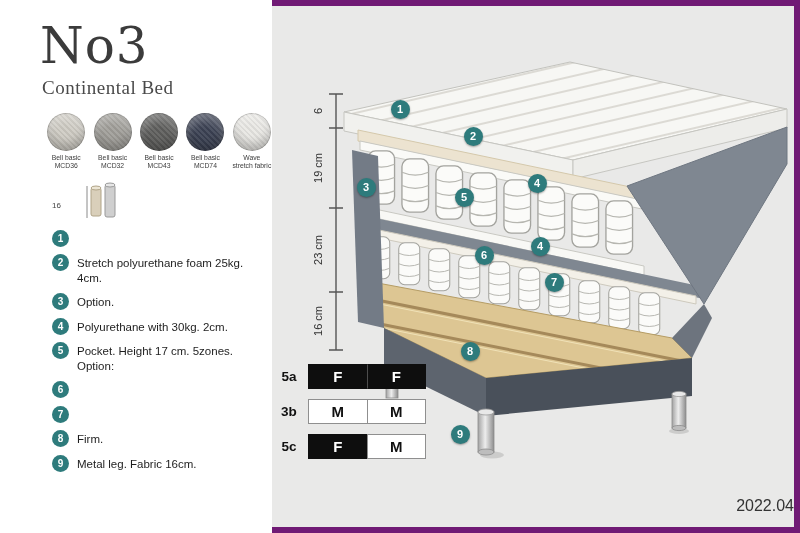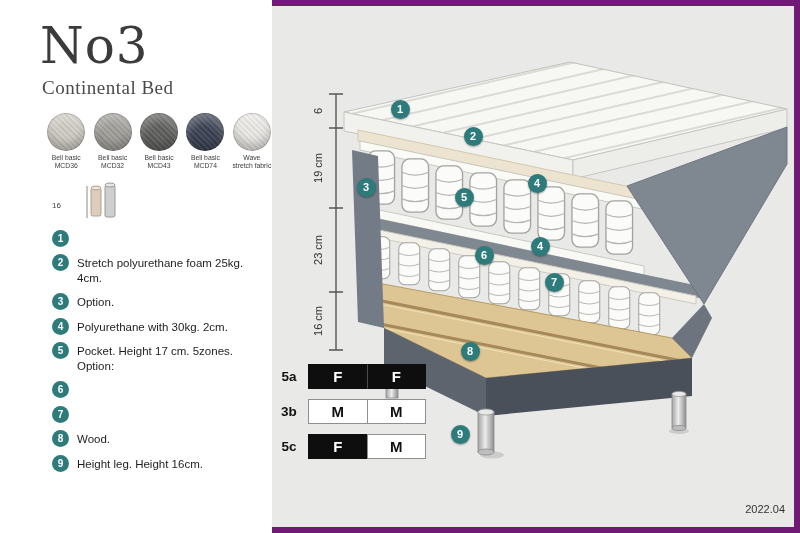--- a/index.html
+++ b/index.html
@@ -44,21 +44,21 @@
   .frow{display:flex;align-items:center;gap:8px;margin-bottom:10px;}
   .flabel{width:22px;text-align:center;font-weight:bold;font-size:13.5px;color:#111;}
   .fcells{display:flex;width:118px;height:25px;}
   .fcell{flex:1;display:flex;align-items:center;justify-content:center;
          font-weight:bold;font-size:15px;}
   .fcell+.fcell{margin-left:-1px;}
   .fcell[data-variant="dark"]{background:#0e0e0e;color:#fff;border:1px solid #0e0e0e;}
   .fcell[data-variant="dark"]+.fcell[data-variant="dark"]{border-left:1px solid #4d4d4d;}
   .fcell[data-variant="light"]{background:#fff;color:#111;border:1px solid #8f8f8f;}
 
-  .version{position:absolute;right:9px;bottom:12px;font-size:11px;color:#333;}
+  .version{position:absolute;right:0;bottom:12px;font-size:16px;color:#333;}
 
   svg text{font-family:"Liberation Sans",sans-serif;}
 </style>
 </head>
 <body>
 
 <div class="stage">
 
   <div class="left">
     <h1 class="title">No3</h1>
@@ -136,25 +136,25 @@
         </span>
       </li>
       <li>
         <span class="fb">6</span>
       </li>
       <li>
         <span class="fb">7</span>
       </li>
       <li>
         <span class="fb">8</span>
-        <span class="ftext">Wood.</span>
+        <span class="ftext">Firm.</span>
       </li>
       <li>
         <span class="fb">9</span>
-        <span class="ftext">Height leg. Height 16cm.</span>
+        <span class="ftext">Metal leg. Fabric 16cm.</span>
       </li>
     </ul>
   </div>
 
   <div class="panel">
 
     <svg width="522" height="521" viewBox="0 0 522 521">
       <defs>
         <pattern id="quilt" width="13" height="13" patternUnits="userSpaceOnUse" patternTransform="rotate(-13)">
           <rect width="13" height="13" fill="#f7f7f4"></rect>

